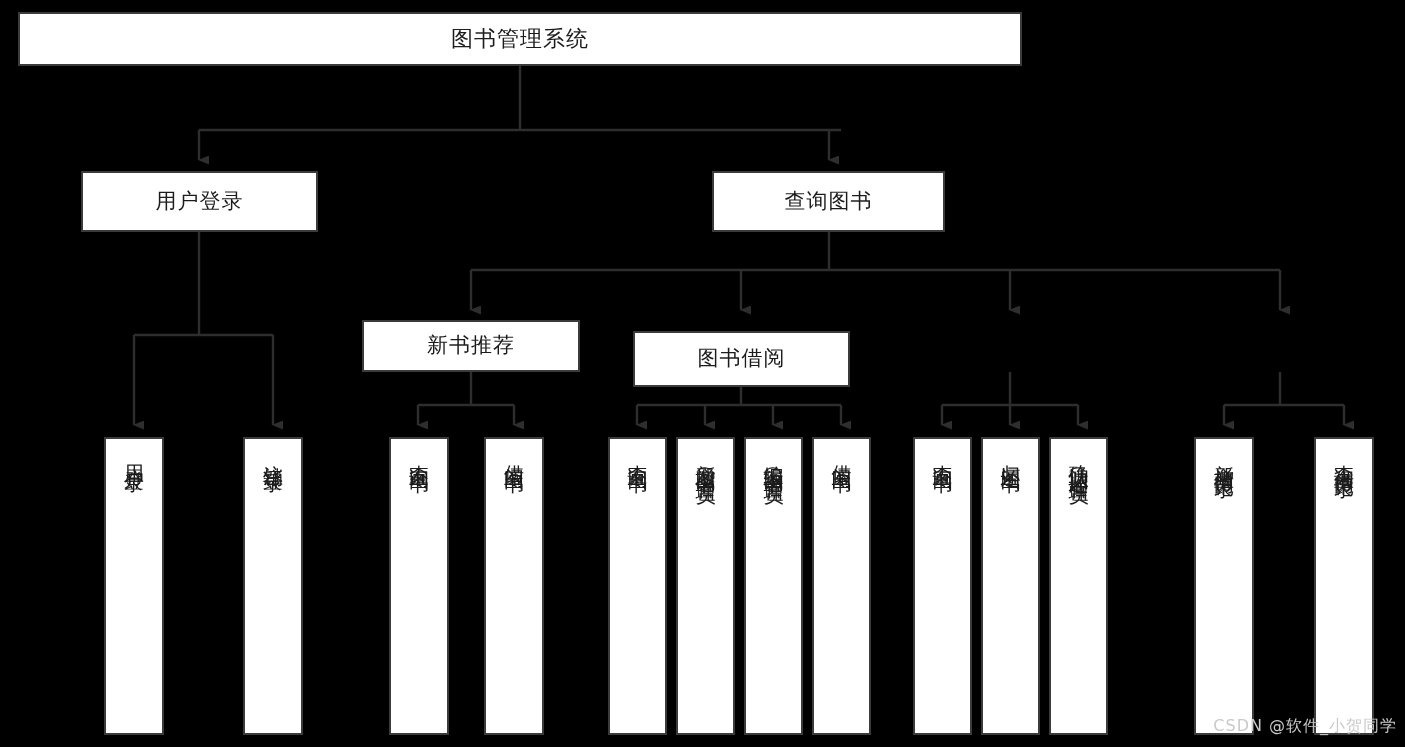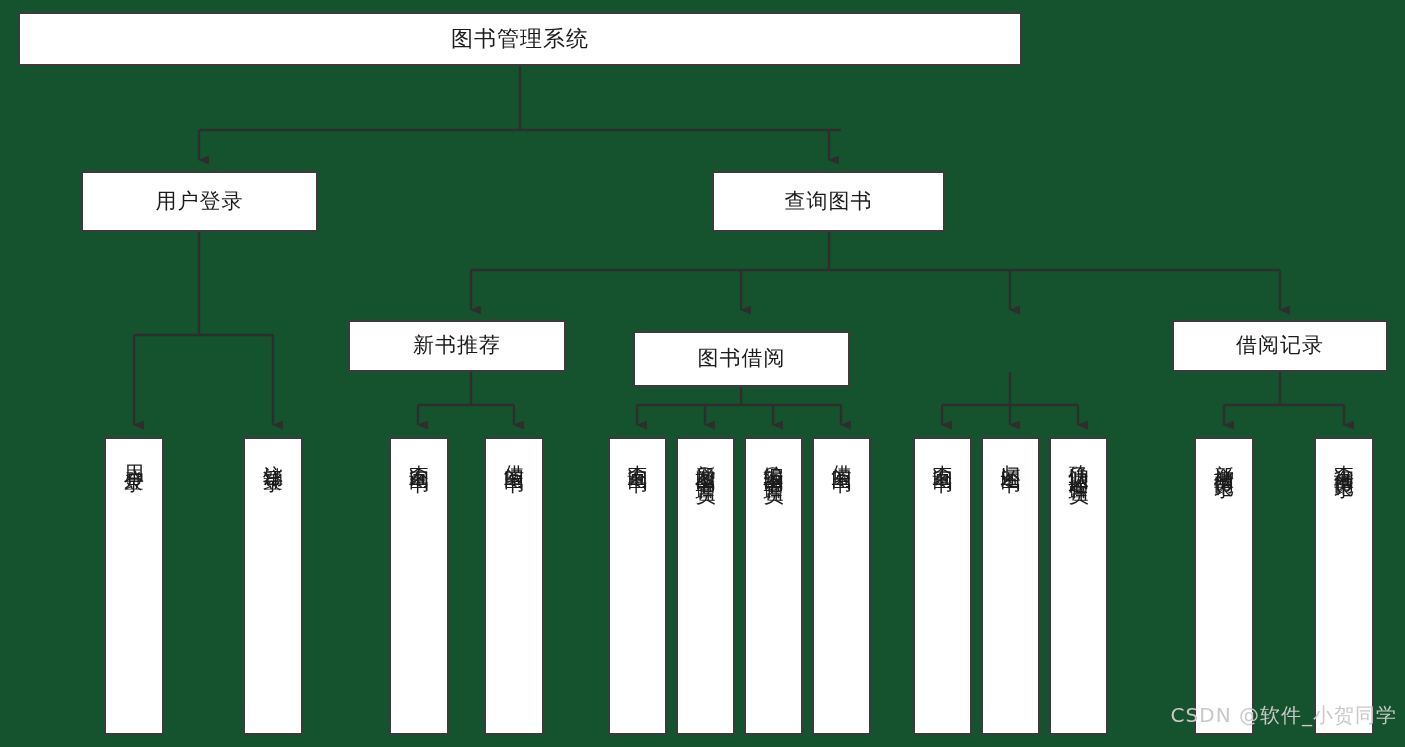--- a/index.html
+++ b/index.html
@@ -1,30 +1,30 @@
 <!DOCTYPE html>
 <html><head>
 <meta charset="utf-8">
 <style>
   html,body{margin:0;padding:0;background:#ffffff;}
   body{width:1405px;height:747px;overflow:hidden;
        font-family:"DejaVu Sans","Liberation Sans",sans-serif;}
-  #stage{position:relative;width:1405px;height:747px;background:#14532d;}
+  #stage{position:relative;width:1405px;height:747px;background:#000000;}
   svg#wires{position:absolute;left:0;top:0;width:1405px;height:747px;}
   .node{position:absolute;box-sizing:border-box;background:#ffffff;
         border:2px solid #3b3b3b;display:flex;align-items:center;
         justify-content:center;color:#1b1b1b;}
   .node.h{font-size:21px;line-height:1.1;letter-spacing:1px;}
   .node.root{font-size:22px;}
   .node.leaf{font-size:20px;padding:10px 0 10px 0;
              align-items:flex-start;justify-content:center;}
   .vtext{writing-mode:vertical-rl;text-orientation:upright;
          letter-spacing:3px;line-height:1.05;white-space:nowrap;
          -webkit-writing-mode:vertical-rl;}
-  .watermark{position:absolute;right:8px;bottom:18px;font-size:20px;
+  .watermark{position:absolute;right:8px;bottom:10px;font-size:16px;
              color:#c9c9c9;letter-spacing:1px;white-space:nowrap;
              pointer-events:none;}
 </style>
 </head>
 <body>
 
 <div id="stage">
 
   <svg id="wires" viewBox="0 0 1405 747" xmlns="http://www.w3.org/2000/svg">
     <defs>
@@ -80,28 +80,25 @@
     <span>图书管理系统</span>
   </div>
 
   <div class="node h" style="left:81px;top:171px;width:237px;height:61px;">
     <span>用户登录</span>
   </div>
   <div class="node h" style="left:712px;top:171px;width:233px;height:61px;">
     <span>查询图书</span>
   </div>
 
-  <div class="node h" style="left:348px;top:320px;width:218px;height:52px;">
+  <div class="node h" style="left:362px;top:320px;width:218px;height:52px;">
     <span>新书推荐</span>
   </div>
   <div class="node h" style="left:633px;top:308px;width:217px;height:56px;margin-top:23px;">
     <span>图书借阅</span>
-  </div>
-  <div class="node h" style="left:1172px;top:320px;width:216px;height:52px;">
-    <span>借阅记录</span>
   </div>
 
   <div class="node leaf" style="left:104px;top:437px;width:60px;height:298px;">
     <span class="vtext">用户登录</span>
   </div>
   <div class="node leaf" style="left:243px;top:437px;width:60px;height:298px;">
     <span class="vtext">注销登录</span>
   </div>
 
   <div class="node leaf" style="left:389px;top:437px;width:60px;height:298px;">

